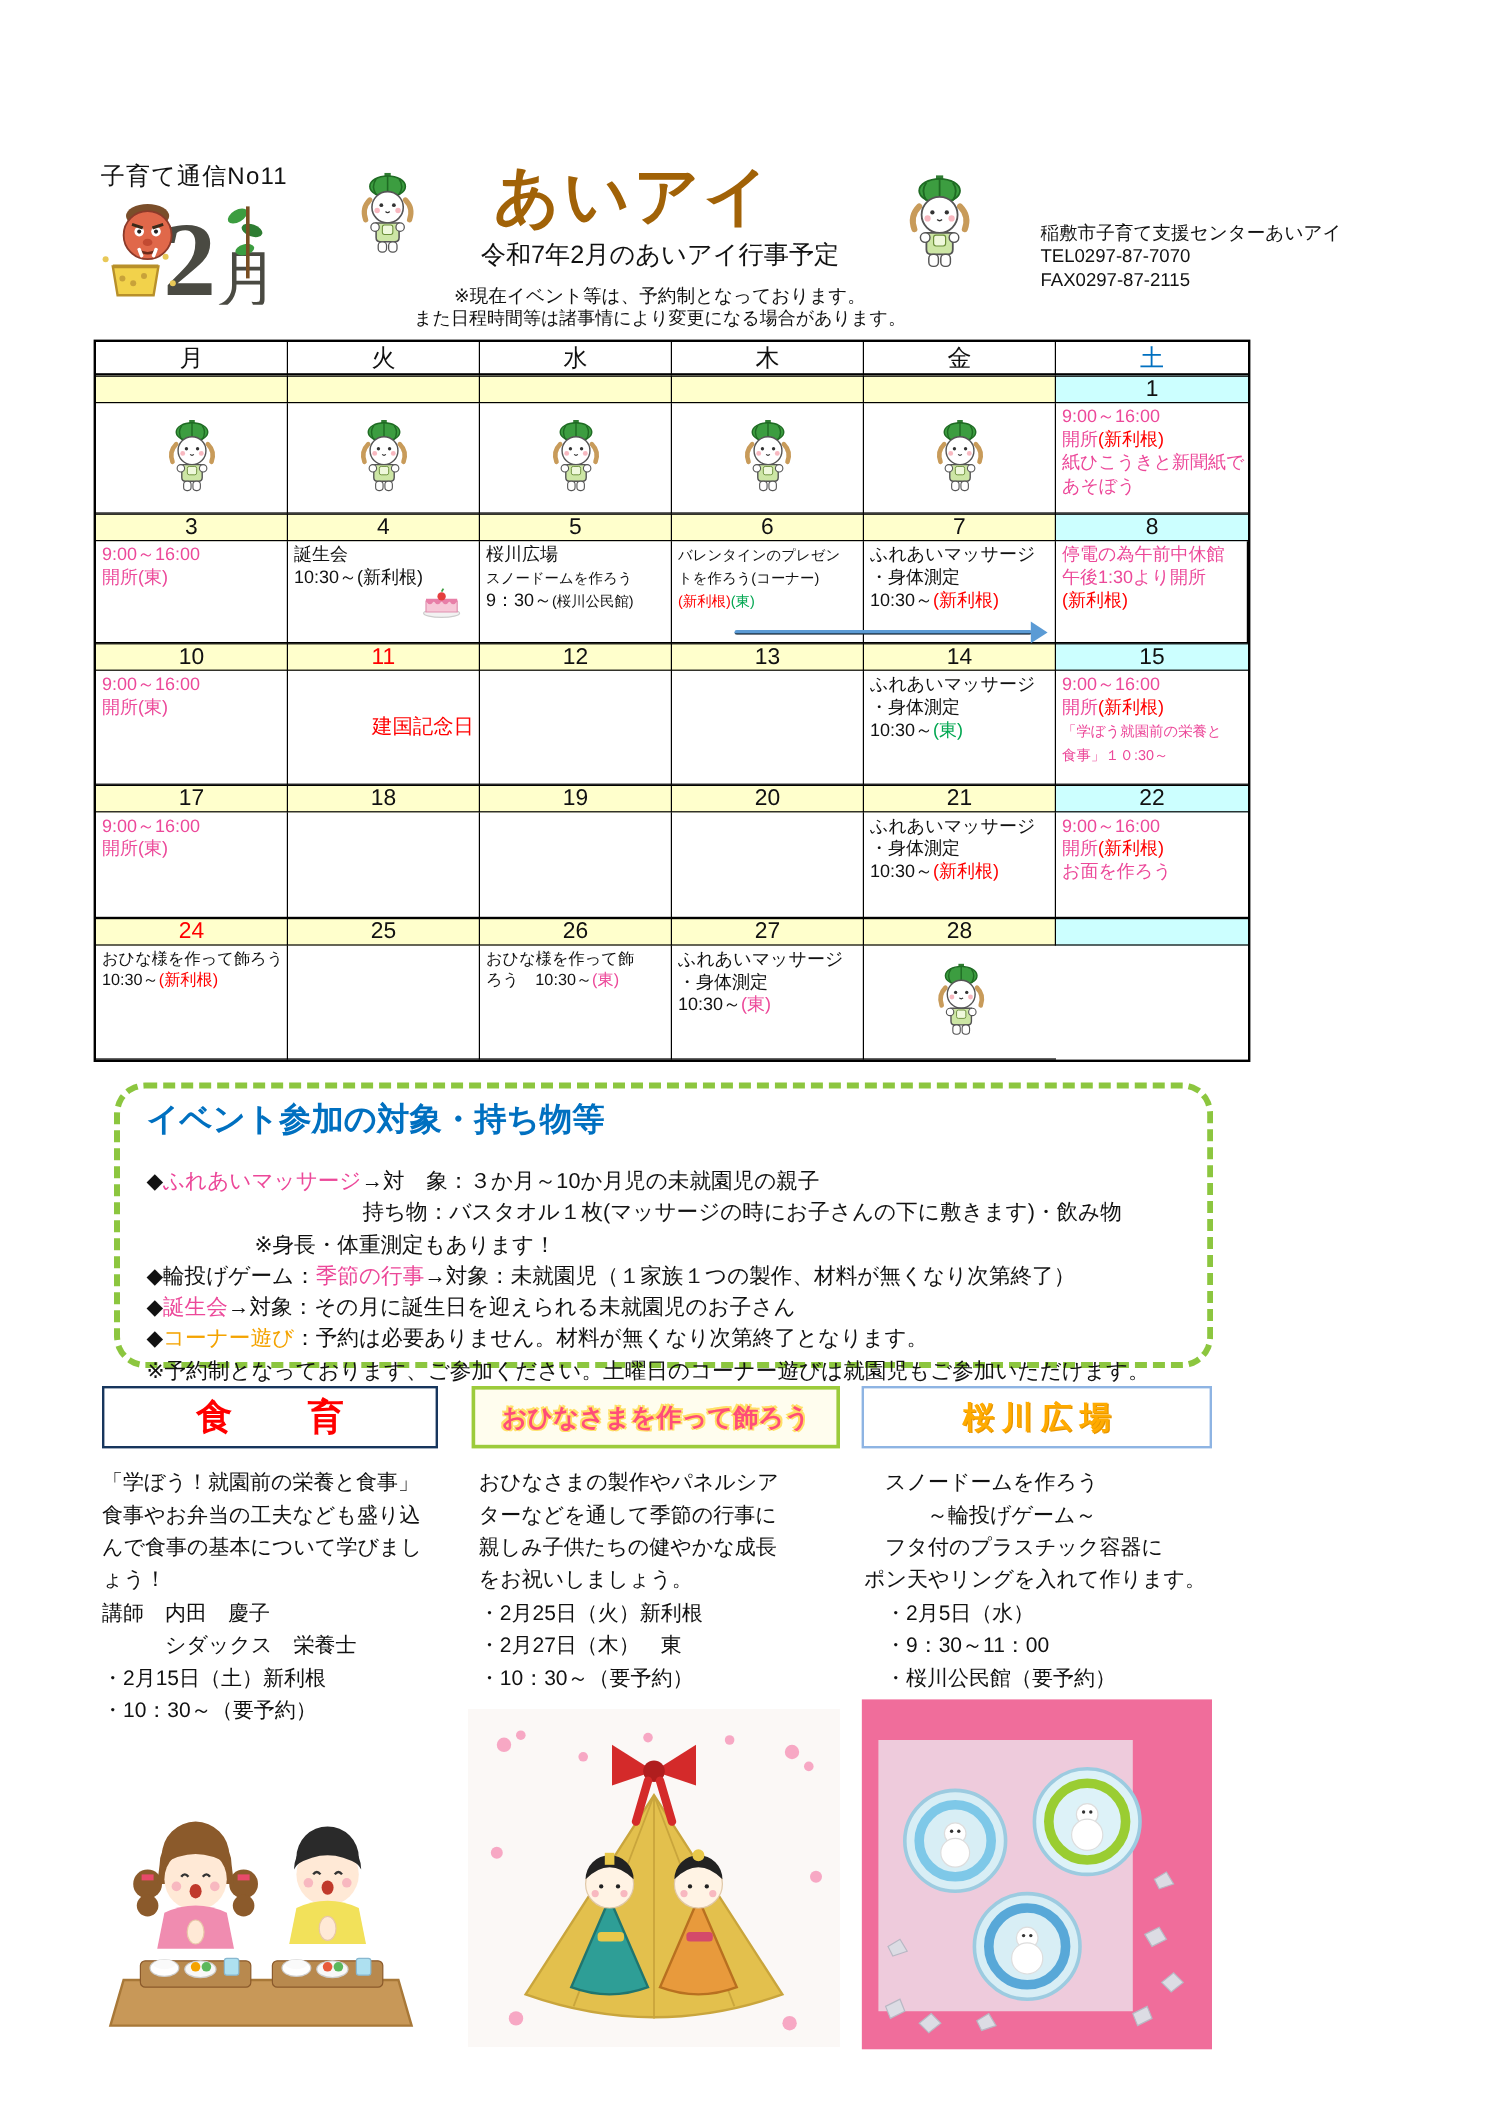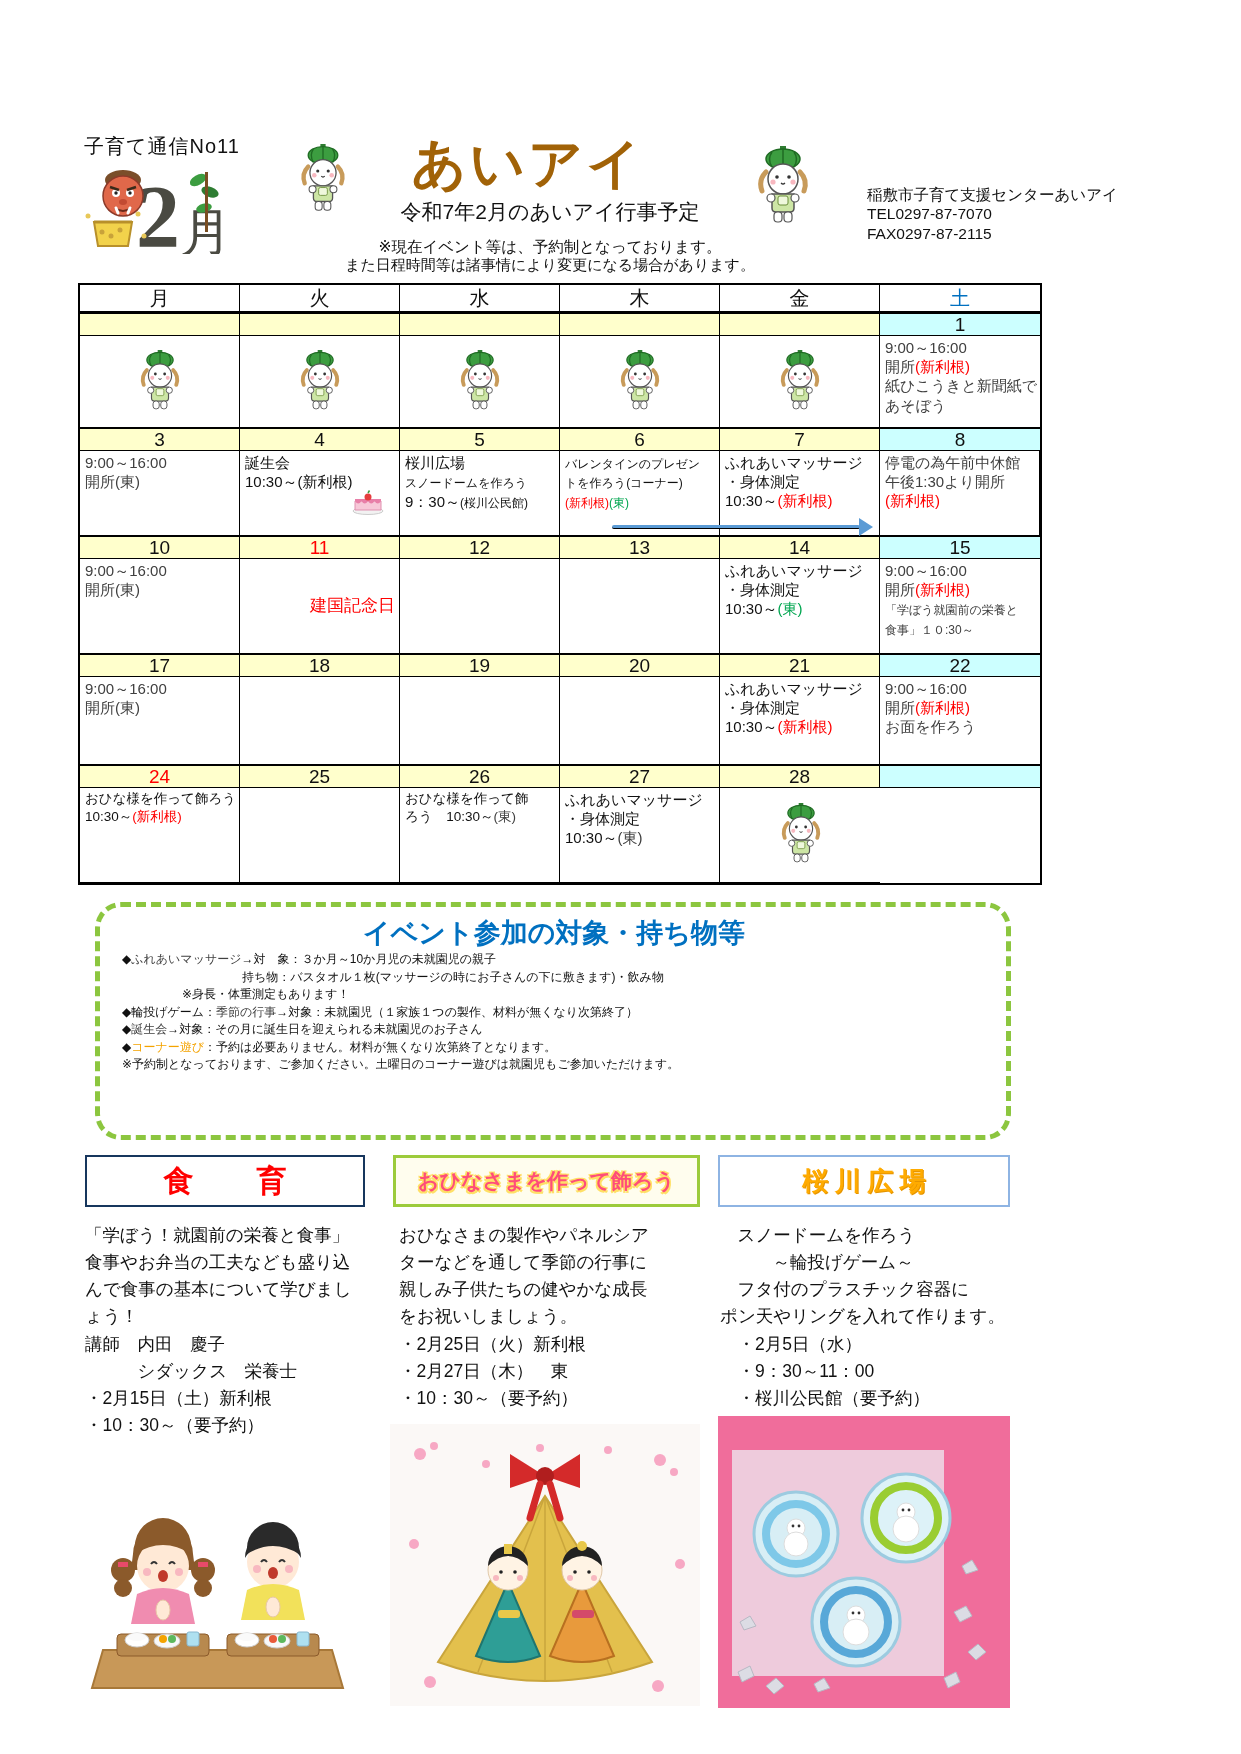--- a/index.html
+++ b/index.html
@@ -1,21 +1,21 @@
 <!DOCTYPE html>
 <html><head>
 <meta charset="utf-8">
 <style>
   *{margin:0;padding:0;box-sizing:border-box}
   html,body{background:#fff}
   body{font-family:"Liberation Sans","DejaVu Sans",sans-serif;color:#111}
   .page{position:relative;width:1241px;height:1754px;background:#fff;overflow:hidden}
   .abs{position:absolute}
   
-  .c-k{color:#111}.c-b{color:#404040}.c-r{color:#FF0000}.c-g{color:#00A650}.c-o{color:#F4A300}
+  .c-k{color:#111}.c-b{color:#ec4899}.c-r{color:#FF0000}.c-g{color:#00A650}.c-o{color:#F4A300}
   .sm{font-size:12px}
   
   .nl-no{left:84px;top:133px;font-size:20px;letter-spacing:1px}
   .oni{left:78px;top:158px}
   .mascot-l{left:296px;top:144px}
   .mascot-r{left:752px;top:146px}
   .main-title{left:358px;top:128px;width:340px;text-align:center;font-size:54px;font-weight:bold;color:#a16207;letter-spacing:3px}
   .subtitle{left:340px;top:198px;width:420px;text-align:center;font-size:21px}
   .note1{left:310px;top:237px;width:480px;text-align:center;font-size:15.5px}
   .note2{left:300px;top:256px;width:500px;text-align:center;font-size:15px}
@@ -34,22 +34,22 @@
   .cal-c{padding:2px 4px 2px 5px;font-size:15px;line-height:1.28;overflow:hidden}
   .cal-c.ctr{display:flex;align-items:center;justify-content:flex-end;font-size:17px}
   .cal-c.small{font-size:13.5px;line-height:1.3}
   .ln{white-space:nowrap}
   .mwrap{display:flex;align-items:center;justify-content:center;height:100%}
   .cake{text-align:right;padding-right:10px;margin-top:-2px}
   .arrow{position:absolute;bottom:7px;height:4px;background:#5B9BD5;border-radius:2px}
   .arrow::after{content:"";position:absolute;right:-13px;top:-7px;width:0;height:0;border-left:14px solid #5B9BD5;border-top:9px solid transparent;border-bottom:9px solid transparent}
   
   .info{position:absolute;left:95px;top:902px;width:916px;height:238px;border:5px dashed #8CC63F;border-radius:26px;background:#fff;padding:8px 20px 6px 22px}
-  .info-title{text-align:center;color:#0070C0;font-size:27px;font-weight:bold;margin-bottom:0}
-  .iline{font-size:12px;line-height:1.46}
+  .info-title{text-align:left;color:#0070C0;font-size:27px;font-weight:bold;margin-bottom:20px}
+  .iline{font-size:18px;line-height:1.46}
   
   .sec-head{position:absolute;top:1155px;height:52px;display:flex;align-items:center;justify-content:center;background:#fff}
   .sh1{left:85px;width:280px;border:2.5px solid #17365D}
   .sh1 span{color:#FF0000;font-size:30px;font-weight:bold;letter-spacing:0.55em;text-indent:0.55em}
   .sh2{left:393px;width:307px;border:3px solid #9CCB3B;background:#FFFDEE}
   .sh2 span{color:#FF4D79;font-size:21px;font-weight:bold;text-shadow:1.5px 1.5px 0 #FFE066,-1.5px 1.5px 0 #FFE066,1.5px -1.5px 0 #FFE066,-1.5px -1.5px 0 #FFE066}
   .sh3{left:718px;width:292px;border:2.5px solid #8EB4E3}
   .sh3 span{color:#FFAB00;font-size:26px;font-weight:bold;letter-spacing:0.25em;text-indent:0.25em;text-shadow:1px 1px 0 #E59400}
   .sec-body{position:absolute;top:1222px;font-size:17.5px;line-height:1.55}
   .sb1{left:85px;width:292px}

